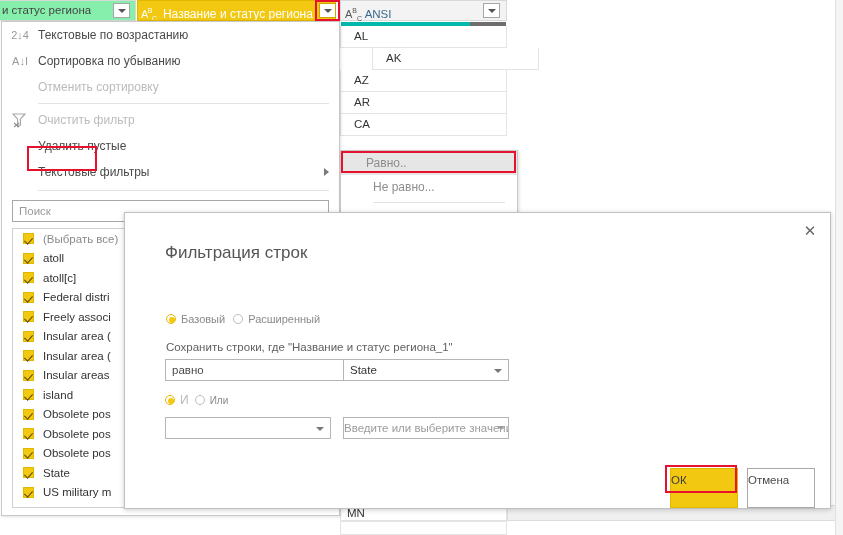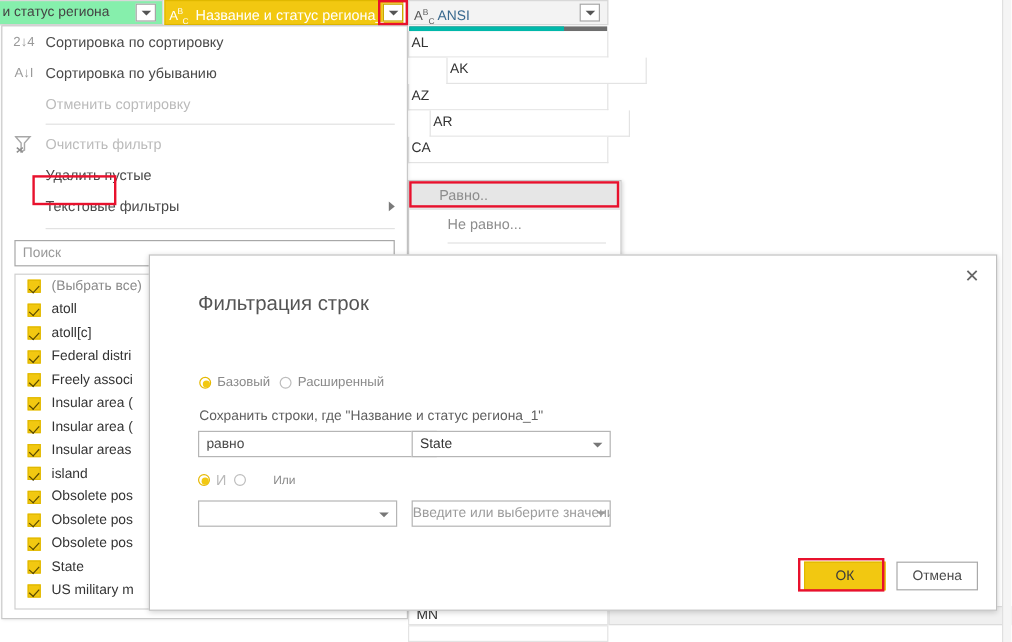--- a/index.html
+++ b/index.html
@@ -69,21 +69,21 @@
     position: absolute; left: 1px; top: 22px; width: 165px; height: 4px;
     background: #6e6e6e;
   }
   .quality-bar > i {
     display: block; height: 100%; width: 78%; background: #01b8aa;
   }
   .ansi-cell {
     position: absolute; left: 0; width: 167px; height: 22px;
     border: 1px solid #e3e3e3; border-top: none;
     background: #ffffff; font-size: 11.5px; color: #333;
-    line-height: 20px; padding-left: 2px;
+    line-height: 20px; padding-left: 13px;
   }
 
   
   .ansi-bottom {
     position: absolute; left: 340px; width: 167px;
     border: 1px solid #e3e3e3; background: #fff;
     font-size: 11.5px; color: #333; padding-left: 6px; overflow: hidden;
   }
 
   
@@ -199,25 +199,25 @@
     position: absolute; right: 6px; top: 9px; width: 0; height: 0;
     border-left: 4px solid transparent; border-right: 4px solid transparent;
     border-top: 4px solid #777;
   }
   .combo.ph { color: #9c9c9c; }
 
   .radio-row2 {
     position: absolute; left: 40px; top: 180px;
     display: flex; align-items: center; font-size: 12px; color: #b9b9b9;
   }
-  .radio-row2 .sm { font-size: 10px; color: #8a8a8a; margin-left: 18px; }
+  .radio-row2 .sm { font-size: 10px; color: #8a8a8a; }
 
   .btn {
-    position: absolute; height: 24px; width: 68px;
-    font-size: 11.5px; text-align: center; line-height: 22px;
+    position: absolute; height: 40px; width: 68px;
+    font-size: 11.5px; line-height: 22px;
   }
   .btn-ok { background: #f2c811; border: 1px solid #e0b800; color: #3c3c3c; }
   .btn-cancel { background: #ffffff; border: 1px solid #a9a9a9; color: #4a4a4a; }
 
   
   .bg-strip {
     position: absolute; background: #f0f0f0; border: 1px solid #dcdcdc;
   }
   .vscroll {
     position: absolute; right: 0; top: 0; width: 8px; height: 535px;
@@ -259,33 +259,33 @@
     <div class="hdr-dropdown-btn" style="left:143px;top:3px;">
       <span class="caret"></span>
     </div>
     <div class="quality-bar">
         <i></i>
       </div>
 
     <div class="ansi-cell" style="top:26px;">AL</div>
     <div class="ansi-cell" style="top:48px;margin-left:32px;">AK</div>
     <div class="ansi-cell" style="top:70px;">AZ</div>
-    <div class="ansi-cell" style="top:92px;margin-left:18px;">AR</div>
+    <div class="ansi-cell" style="top:92px;">AR</div>
     <div class="ansi-cell" style="top:114px;">CA</div>
   </div>
 
   <div class="ansi-bottom" style="top:505px;height:16px;line-height:14px;">MN</div>
   <div class="ansi-bottom" style="top:521px;height:14px;"></div>
   <div class="bg-strip" style="left:507px;top:505px;width:336px;height:16px;"></div>
 
   <div class="filter-menu">
 
     <div class="menu-item">
       <span class="mi-icon">2↓4</span>
-      <span>Сортировка по сортировку</span>
+      <span>Текстовые по возрастанию</span>
     </div>
 
     <div class="menu-item">
       <span class="mi-icon">A↓I</span>
       <span>Сортировка по убыванию</span>
     </div>
 
     <div class="menu-item disabled">
       <span>Отменить сортировку</span>
     </div>

